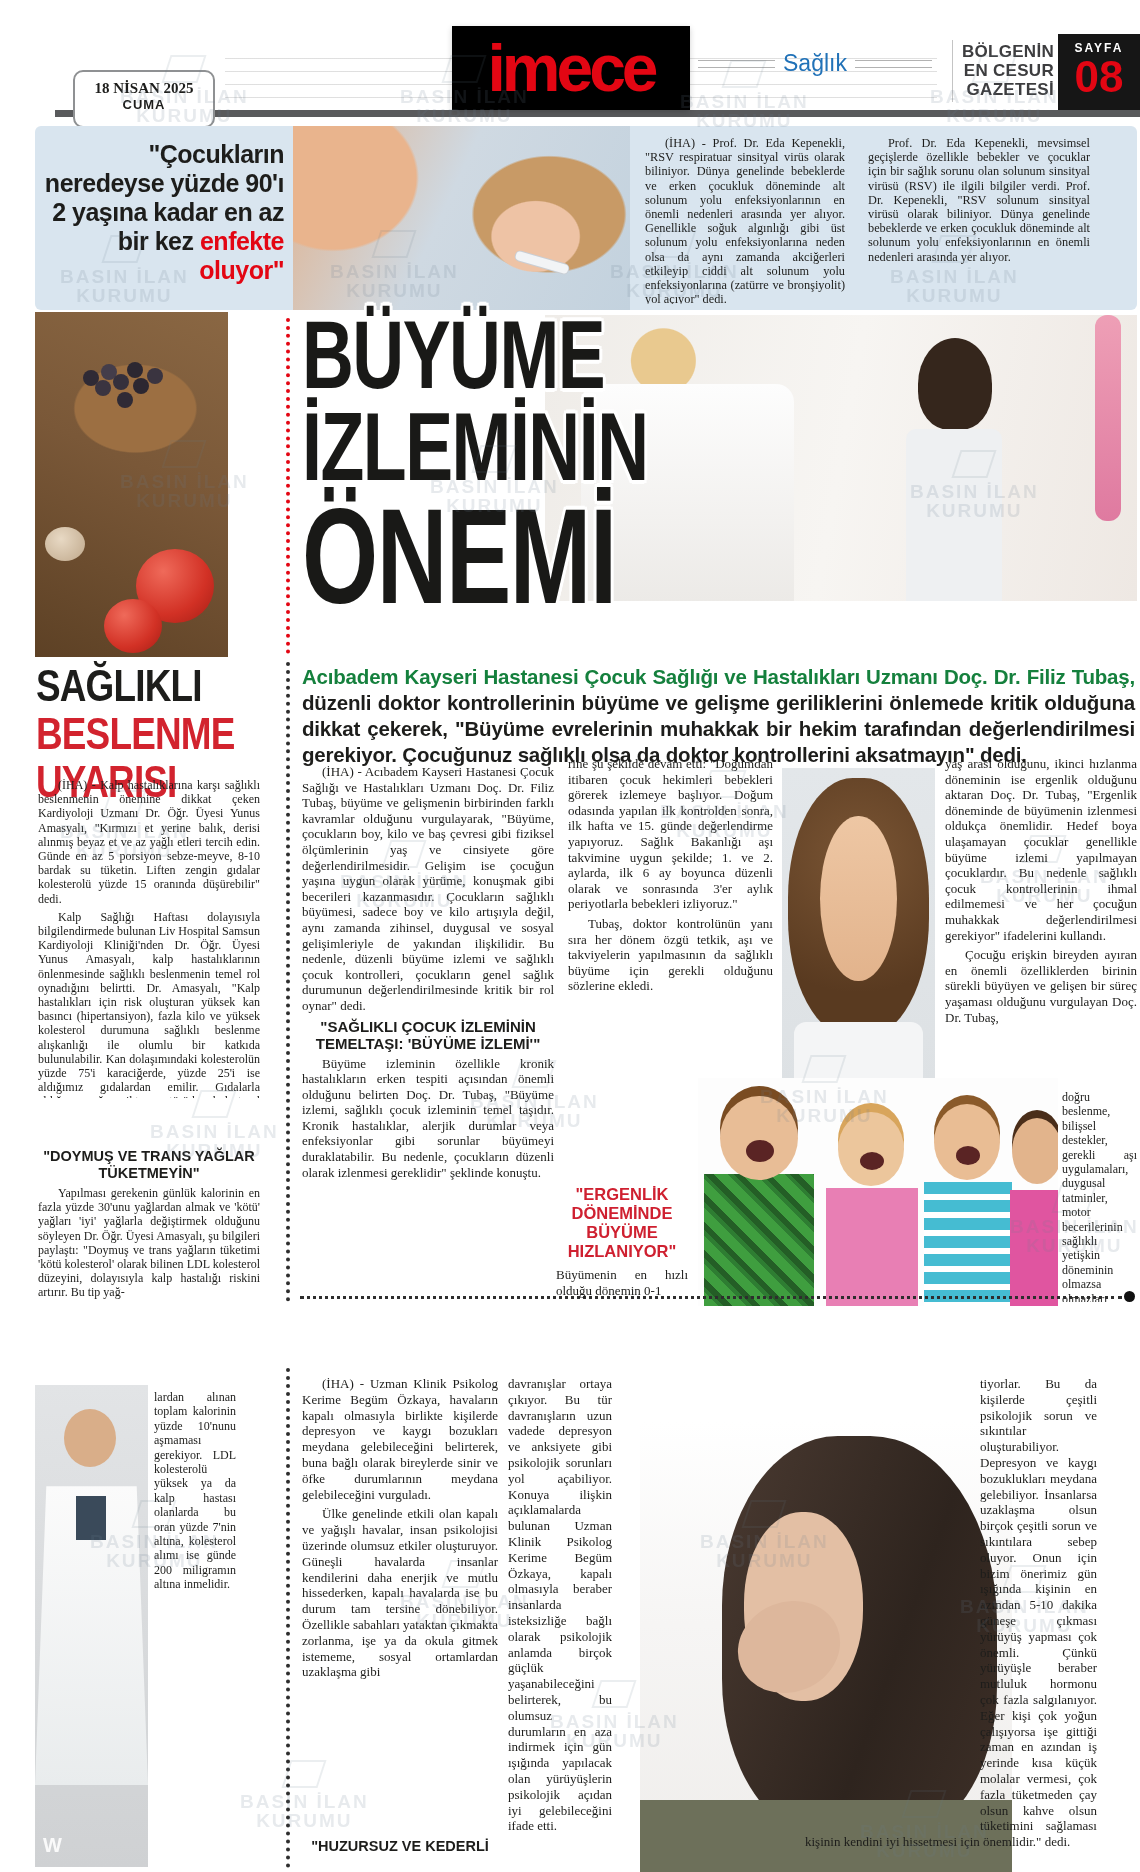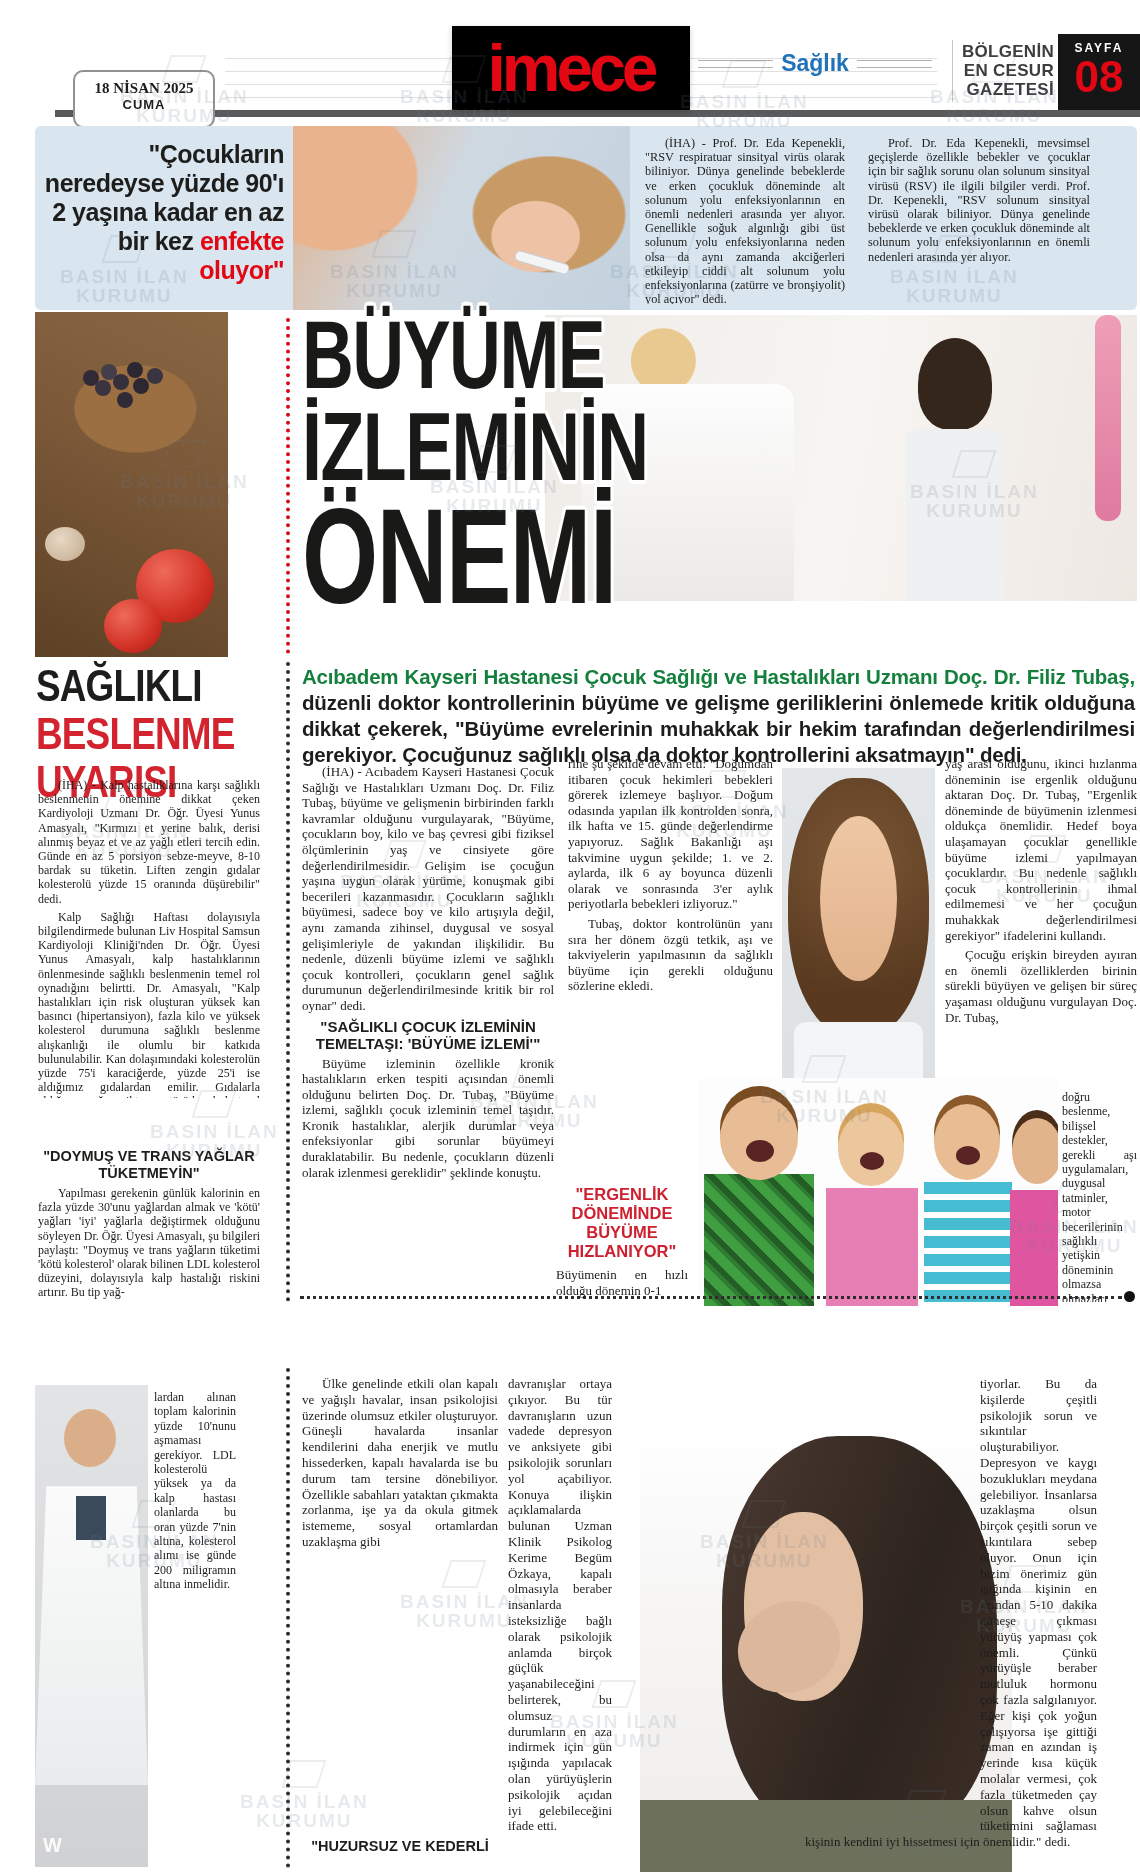--- a/index.html
+++ b/index.html
@@ -15,21 +15,21 @@
          background:repeating-linear-gradient(#fff 0 12px,#dcdcdc 12px 13px);opacity:.9}
   .datebox{left:73px;top:70px;width:142px;height:58px;border:2px solid #8f9193;border-radius:10px;
            background:#fff;text-align:center;box-sizing:border-box;padding-top:8px;z-index:1}
   .datebox .d1{font-size:15px;font-weight:700;font-family:"Liberation Serif",serif}
   .datebox .d2{font-size:13px;font-weight:700;letter-spacing:1px}
   .logocard{left:452px;top:26px;width:238px;height:84px;background:#000000;z-index:1;
             box-shadow:0 2px 6px rgba(0,0,0,.18);display:flex;align-items:center;justify-content:center}
   .logotext{font-size:66px;font-weight:700;color:#e30613;letter-spacing:-4px;line-height:1}
   .sectionwrap{left:698px;top:50px;width:234px;display:flex;align-items:center;gap:8px;z-index:1}
   .secline{flex:1;height:6px;border-top:1px solid #b2b2b2;border-bottom:1px solid #b2b2b2}
-  .sectext{color:#2172b8;font-weight:700;font-size:23px}
+  .sectext{color:#2172b8;font-weight:400;font-size:23px}
   .hdrdiv{left:952px;top:40px;width:1px;height:62px;background:#c4c4c4}
   .slogan{left:956px;top:42px;width:98px;text-align:right;font-size:17px;line-height:19px;
           font-weight:700;color:#3d3d3f;letter-spacing:.3px}
   .sayfa{left:1058px;top:34px;width:82px;height:76px;background:#161616;color:#fff;text-align:center;z-index:1}
   .sayfa .w{font-size:12px;letter-spacing:2px;font-weight:700;margin-top:7px}
   .sayfa .n{font-size:44px;font-weight:700;color:#e30613;line-height:1}
   .hbar{left:55px;top:110px;width:1085px;height:7px;background:#595a5c}
   
   .rsvbox{left:35px;top:126px;width:1102px;height:184px;background:#d9e5ef;border-radius:6px;z-index:1}
   .rsvquote{left:44px;top:140px;width:240px;text-align:right;font-weight:700;font-size:25px;
@@ -291,20 +291,21 @@
     <div class="khead k3h"></div>
     <div class="kmouth k3m"></div>
     <div class="kid k4b"></div>
     <div class="khead k4h"></div>
   </div>
 
   <div class="ab dotline"></div>
   <div class="ab dotbullet"></div>
 
   <div class="ab col bcol1">
+    <p>(İHA) - Uzman Klinik Psikolog Kerime Begüm Özkaya, havaların kapalı olmasıyla birlikte kişilerde depresyon ve kaygı bozukları meydana gelebileceğini belirterek, buna bağlı olarak bireylerde sinir ve öfke durumlarının meydana gelebileceğini vurguladı.</p>
     <p>Ülke genelinde etkili olan kapalı ve yağışlı havalar, insan psikolojisi üzerinde olumsuz etkiler oluşturuyor. Güneşli havalarda insanlar kendilerini daha enerjik ve mutlu hissederken, kapalı havalarda ise bu durum tam tersine dönebiliyor. Özellikle sabahları yataktan çıkmakta zorlanma, işe ya da okula gitmek istememe, sosyal ortamlardan uzaklaşma gibi</p>
   </div>
   <div class="ab bsub1 cond">"HUZURSUZ VE KEDERLİ</div>
 
   <div class="ab col bcol2">
     <p class="noind">davranışlar ortaya çıkıyor. Bu tür davranışların uzun vadede depresyon ve anksiyete gibi psikolojik sorunları yol açabiliyor. Konuya ilişkin açıklamalarda bulunan Uzman Klinik Psikolog Kerime Begüm Özkaya, kapalı olmasıyla beraber insanlarda isteksizliğe bağlı olarak psikolojik anlamda birçok güçlük yaşanabileceğini belirterek, bu olumsuz durumların en aza indirmek için gün ışığında yapılacak olan yürüyüşlerin psikolojik açıdan iyi gelebileceğini ifade etti.</p>
   </div>
 
   <div class="ab photo womanphoto">
     <div class="wm-hair"></div>

